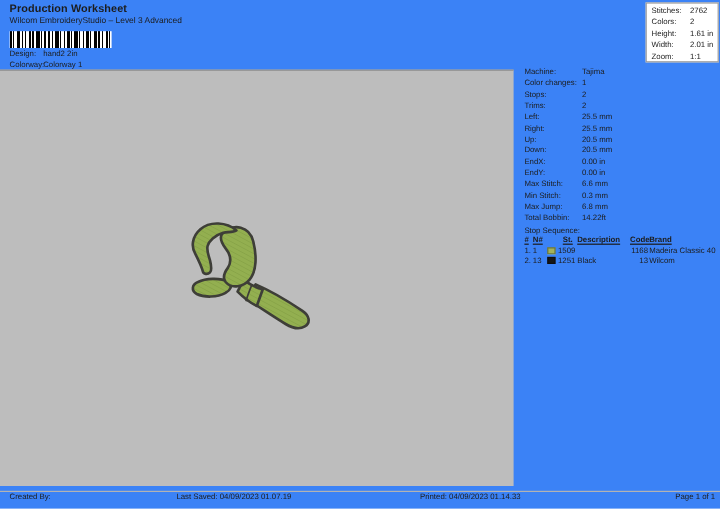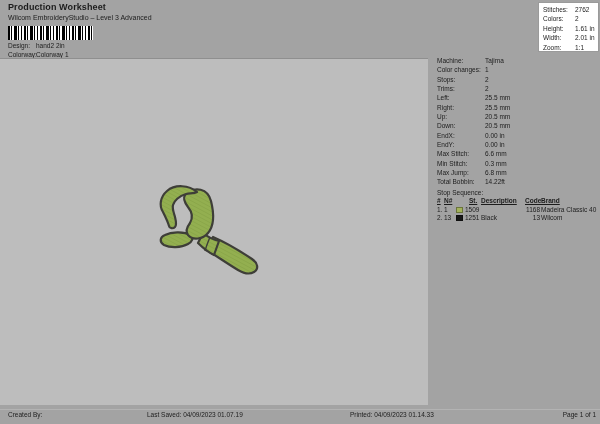--- a/index.html
+++ b/index.html
@@ -1,17 +1,17 @@
 <!DOCTYPE html>
 <html><head>
 <meta charset="utf-8">
 <style>
   html,body { margin:0; padding:0; background:#ffffff; }
   .page {
-    position:relative; width:600px; height:424px; background:#a3a3a3;
+    position:relative; width:600px; height:424px; background:#3b82f6;
     font-family:"Liberation Sans", sans-serif; color:#1c1c1c; overflow:hidden;
   }
 
   
   .doc-title { position:absolute; left:8px; top:2px; font-size:9px; font-weight:bold; letter-spacing:.1px; }
   .doc-subtitle { position:absolute; left:8px; top:14px; font-size:7px; }
   .barcode {
     position:absolute; left:8px; top:26px; width:85px; height:14px;
     background:repeating-linear-gradient(90deg,
       #000 0 2px,#fff 2px 3px,#000 3px 4px,#fff 4px 6px,

